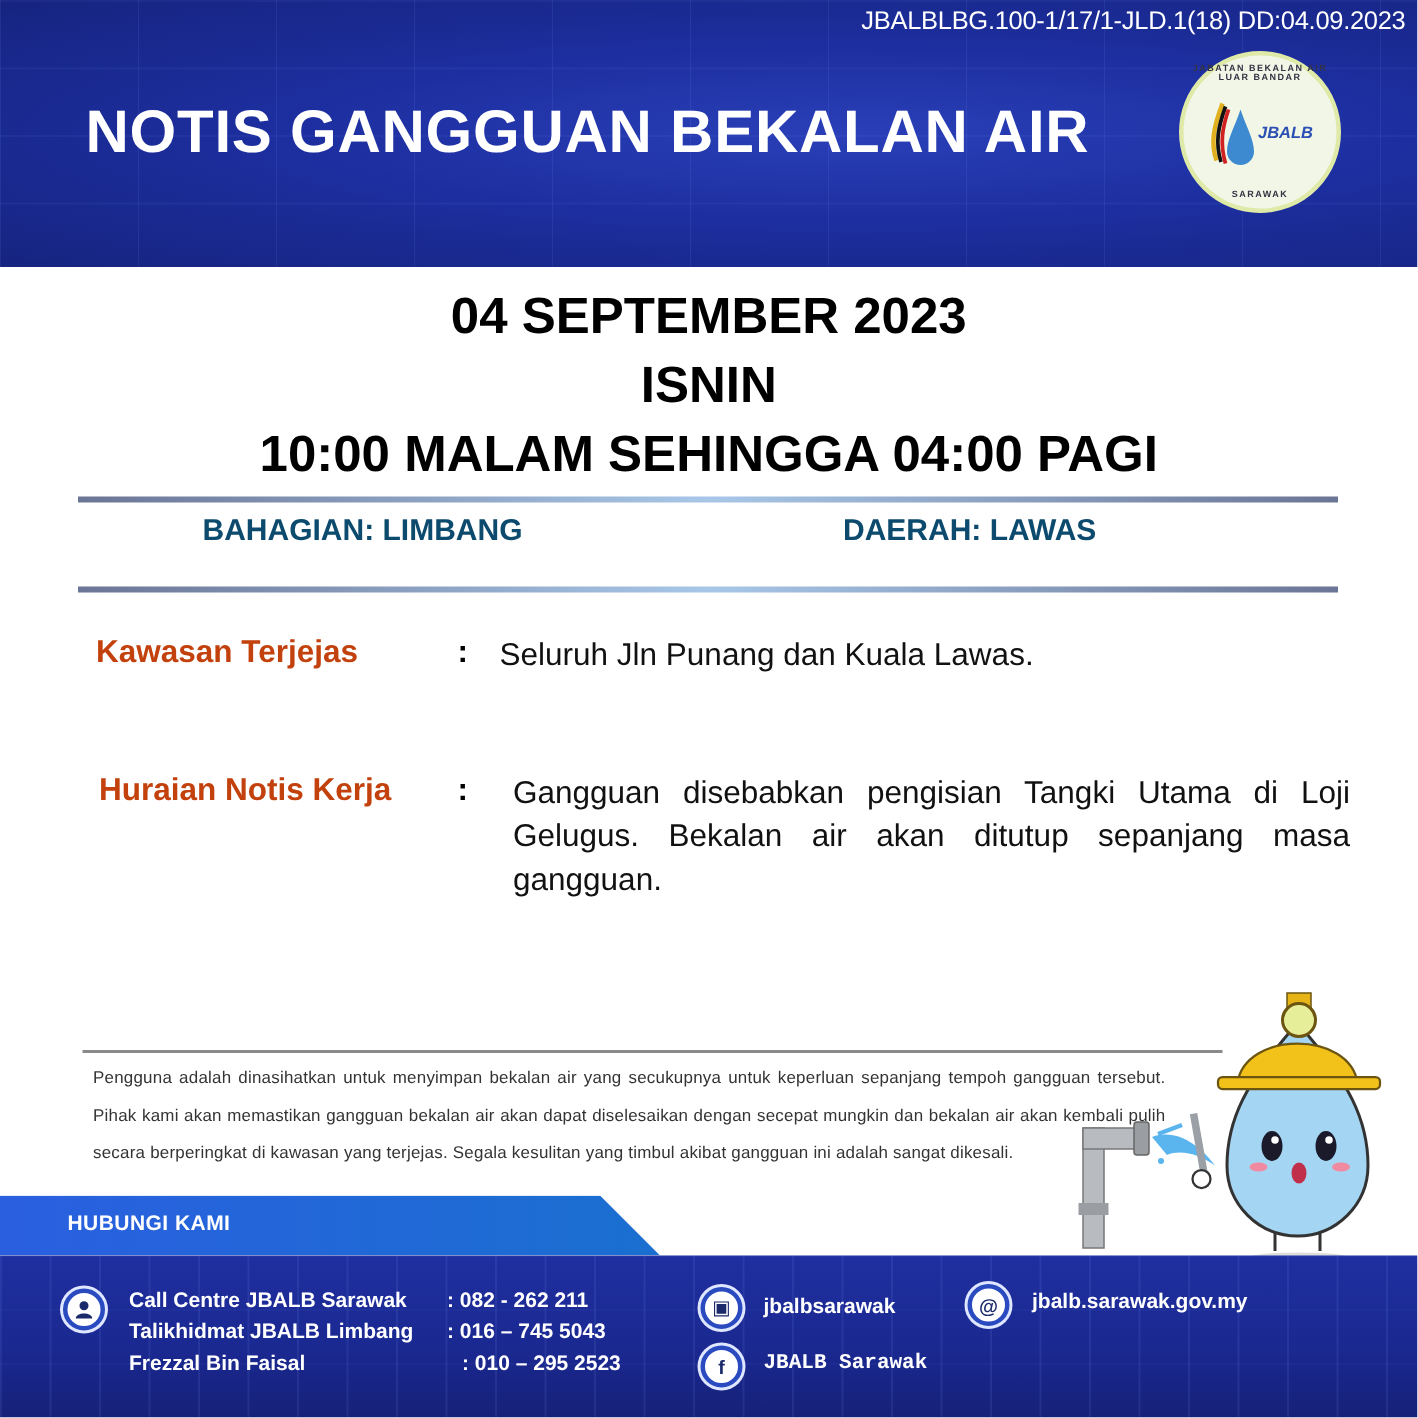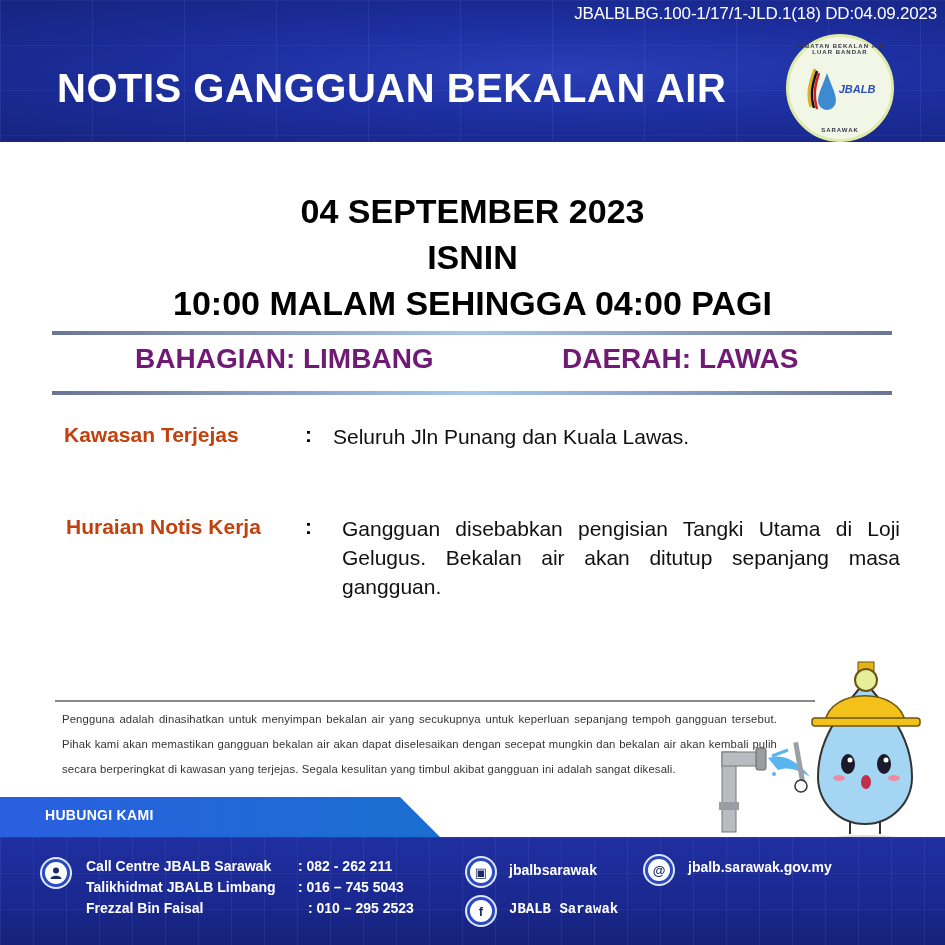--- a/index.html
+++ b/index.html
@@ -1,21 +1,21 @@
 <!DOCTYPE html>
 <html><head>
 <meta charset="utf-8">
 <style>
   * { box-sizing: border-box; margin: 0; padding: 0; }
   html, body { width: 945px; height: 945px; overflow: hidden; background: #ffffff; }
   body { font-family: "Liberation Sans", "DejaVu Sans", sans-serif; position: relative; }
 
   
   .header {
-    position: absolute; left: 0; top: 0; width: 945px; height: 142px;
+    position: absolute; left: 0; top: 0; width: 945px; height: 178px;
     background: radial-gradient(ellipse at 60% 50%, #2a3fb8 0%, #1d2fa0 45%, #16237f 100%);
     overflow: hidden;
     text-decoration: underline;
   }
   .header .grid {
     position: absolute; inset: 0;
     background-image:
       linear-gradient(to right, rgba(140,170,255,0.10) 1px, transparent 1px),
       linear-gradient(to bottom, rgba(140,170,255,0.06) 1px, transparent 1px);
     background-size: 92px 100%, 100% 45px;
@@ -38,21 +38,21 @@
   .logo .drop { width: 34px; height: 48px; margin-top: 6px; }
   .logo .logo-name { font-size: 11px; font-style: italic; font-weight: bold; color: #2b4fb3; margin-top: 2px; }
 
   
   .date-block { position: absolute; left: 0; top: 188px; width: 945px; text-align: center; color: #000; }
   .date-line { font-size: 34px; font-weight: bold; line-height: 46px; }
   .sep {
     position: absolute; left: 52px; width: 840px; height: 4px;
     background: linear-gradient(to right, #6b7595 0%, #a8c7e8 50%, #6b7595 100%);
   }
-  .division-row { position: absolute; top: 343px; left: 0; width: 945px; height: 40px; font-size: 28px; font-weight: bold; color: #701a75; }
+  .division-row { position: absolute; top: 343px; left: 0; width: 945px; height: 40px; font-size: 20px; font-weight: bold; color: #0c4a6e; }
   .division-row .bahagian { position: absolute; left: 135px; }
   .division-row .daerah { position: absolute; left: 562px; }
 
   
   .detail-label { position: absolute; font-size: 21px; font-weight: bold; color: #c2410c; }
   .detail-colon { position: absolute; font-size: 21px; font-weight: bold; color: #000; }
   .detail-value { position: absolute; font-size: 21px; color: #111; line-height: 29px; text-align: justify; }
 
   
   .adv-line { position: absolute; left: 55px; top: 700px; width: 760px; height: 2px; background: #8a8a8a; }

